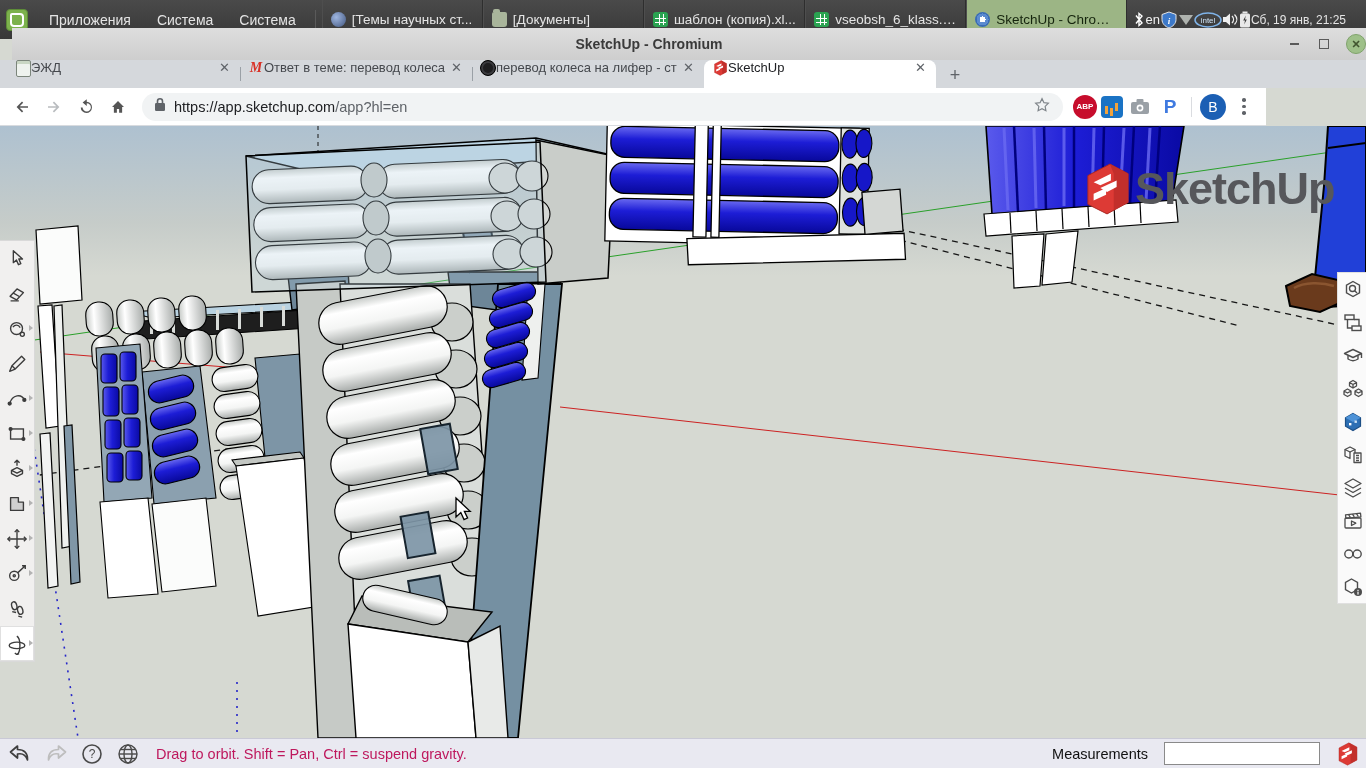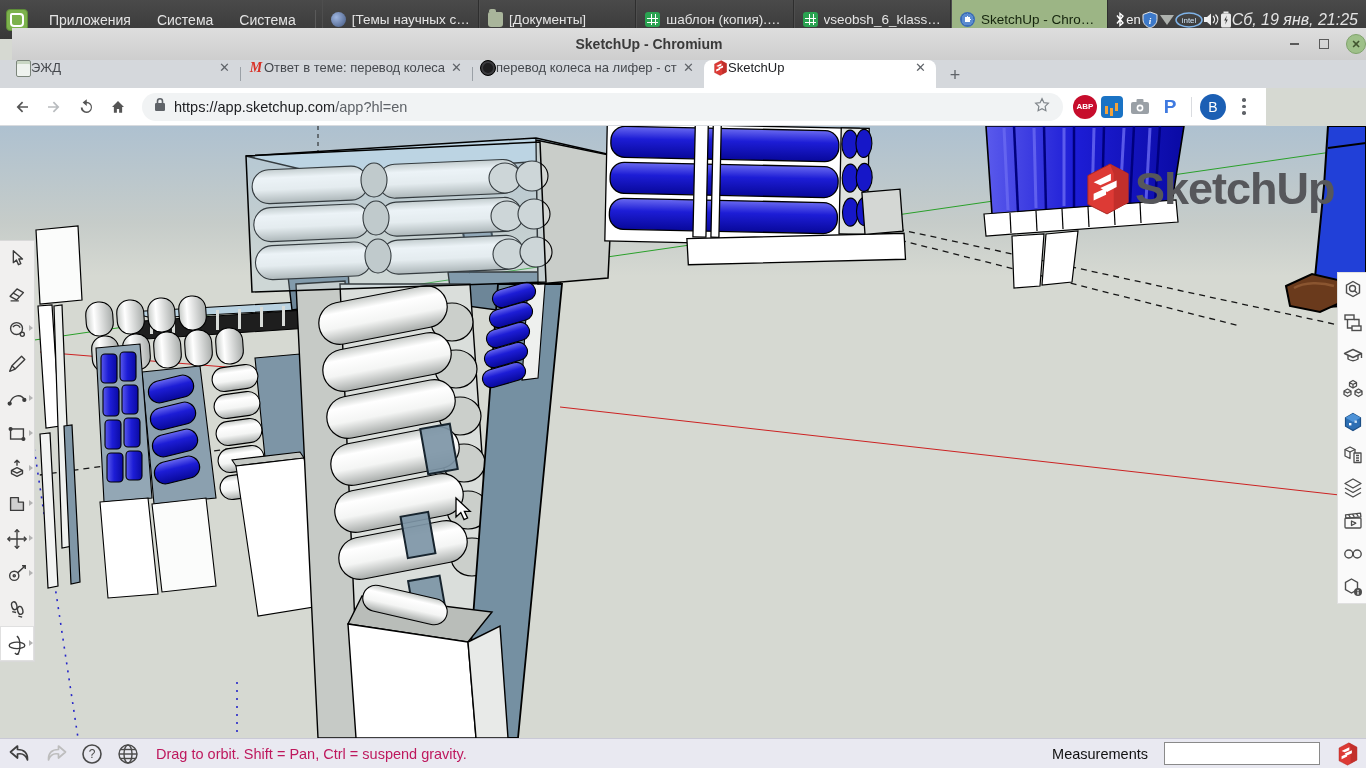--- a/index.html
+++ b/index.html
@@ -26,24 +26,24 @@
   .wicon.folder{background:#a9b59b;border-radius:2px 2px 3px 3px;position:relative;}
   .wicon.folder::before{content:"";position:absolute;left:1px;top:-3px;width:7px;height:3px;background:#a9b59b;border-radius:2px 2px 0 0;}
   .wicon.sheet{background:#2aa351;position:relative;}
   .wicon.sheet::before{content:"";position:absolute;left:2px;top:2px;right:2px;bottom:2px;
       background:
         linear-gradient(#fff,#fff) 0 4px/11px 1px no-repeat,
         linear-gradient(#fff,#fff) 0 8px/11px 1px no-repeat,
         linear-gradient(#fff,#fff) 4px 0/1px 11px no-repeat,
         linear-gradient(#fff,#fff) 8px 0/1px 11px no-repeat;}
   .wicon.chromium{border-radius:50%;background:radial-gradient(circle at 50% 50%,#fff 0 3px,#5b8bd0 3px 6px,#3a6cb5 6px);}
-  .tray{display:flex;align-items:center;padding:0 8px 0 6px;}
+  .tray{display:flex;align-items:center;padding:0 20px 0 6px;}
   .tray svg{display:block;}
   .tray .kbd{font-size:13px;color:#f0f0f0;}
-  .clock{font-size:16px;white-space:nowrap;font-style:italic;}
+  .clock{font-size:12px;white-space:nowrap;}
 
   
   .titlebar{left:12px;top:28px;width:1366px;height:32px;background:linear-gradient(#dedede,#cecece);
             border-bottom:1px solid #b5b5b5;display:flex;align-items:center;}
   .titlebar .title{flex:1;text-align:center;font-weight:bold;font-size:14px;color:#3a3a3a;}
   .winctrl{display:flex;align-items:center;gap:14px;padding-right:12px;}
   .wc{width:16px;height:16px;display:flex;align-items:center;justify-content:center;color:#555;font-size:13px;}
   .wc.min::before{content:"";width:9px;height:2px;background:#5a5a5a;}
   .wc.max::before{content:"";width:8px;height:8px;border:1.5px solid #5a5a5a;}
   .wc.close{width:18px;height:18px;border-radius:50%;background:#9ec089;border:1px solid #7fa36b;color:#41552f;font-weight:bold;font-size:11px;}

